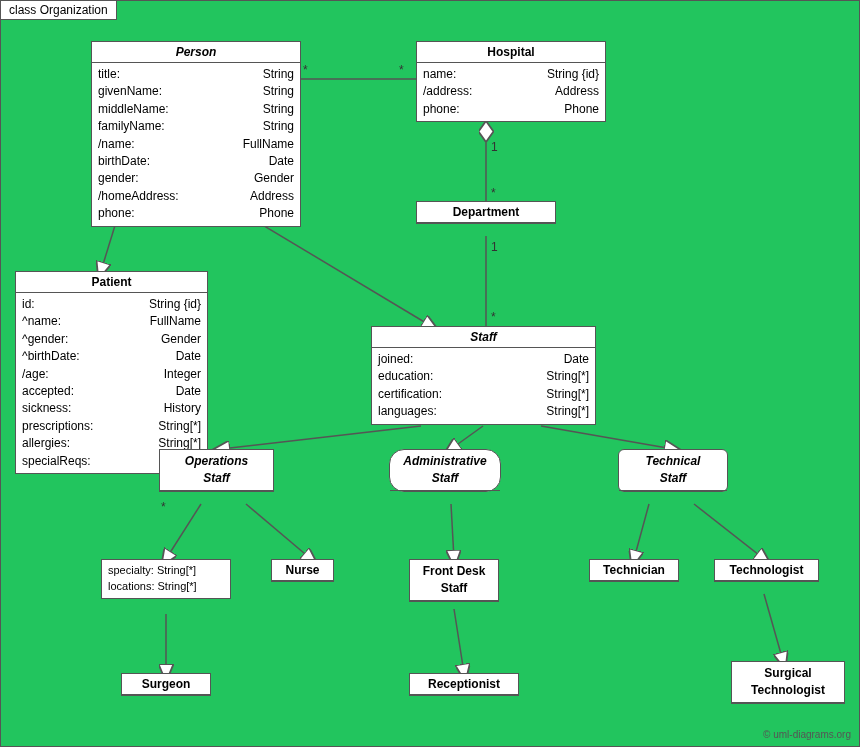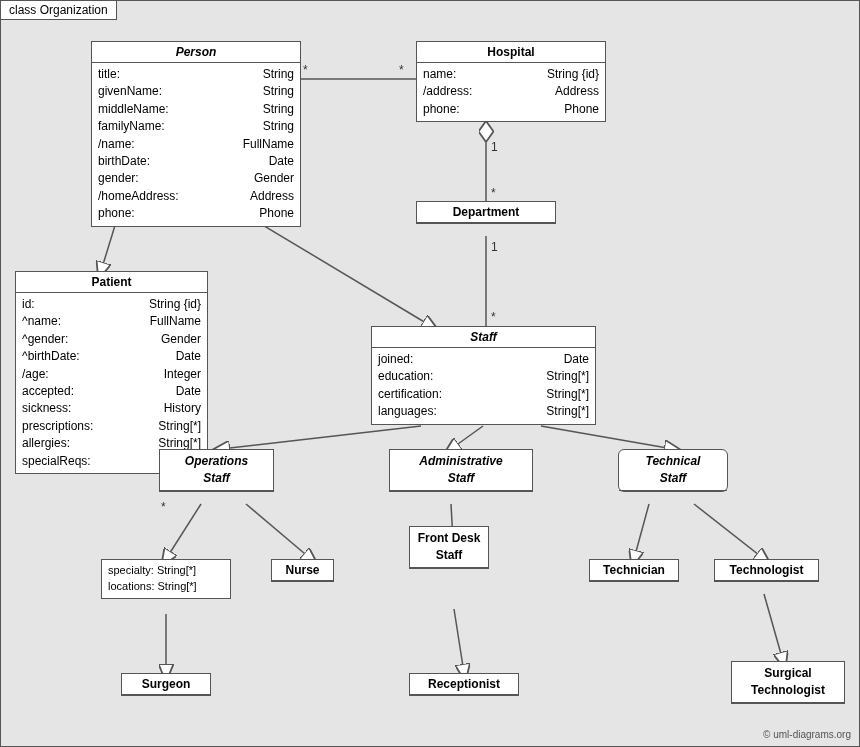--- a/index.html
+++ b/index.html
@@ -10,21 +10,21 @@
       width: 860px;
       height: 747px;
       overflow: hidden;
       position: relative;
     }
     .diagram-container {
       width: 860px;
       height: 747px;
       position: relative;
       border: 1.5px solid #555;
-      background: #e5e5e5;
+      background: #22c55e;
     }
     .diagram-label {
       position: absolute;
       top: 0; left: 0;
       background: #fff;
       border: 1.5px solid #555;
       border-top: none; border-left: none;
       padding: 2px 8px;
       font-size: 12px;
       font-weight: normal;
@@ -261,21 +261,21 @@
           <span class="attr-name">specialReqs:</span>
           <span class="attr-type">Sring[*]</span>
         </div>
     </div>
   </div>
 
   <div class="uml-box" style="left:158px; top:448px; width:115px; text-align:center;">
     <div class="box-title" style="line-height:1.4;">Operations<br>Staff</div>
   </div>
 
-  <div class="uml-box" style="left:388px; top:448px; width:144px; text-align:center;">
+  <div class="uml-box" style="left:388px; top:448px; width:112px; text-align:center;border-radius:15px;">
     <div class="box-title" style="line-height:1.4;">Administrative<br>Staff</div>
   </div>
 
   <div class="uml-box" style="left:617px; top:448px; width:110px; text-align:center;border-radius:6px;">
     <div class="box-title" style="line-height:1.4;">Technical<br>Staff</div>
   </div>
 
   <div class="uml-box" style="left:100px; top:558px; width:130px;">
     <div class="box-attrs">
       <div class="attr-row" style="font-size:11px;">
@@ -284,21 +284,21 @@
       <div class="attr-row" style="font-size:11px;">
           <span class="attr-name">locations: String[*]</span>
         </div>
     </div>
   </div>
 
   <div class="uml-box" style="left:270px; top:558px; width:63px;">
     <div class="box-title normal">Nurse</div>
   </div>
 
-  <div class="uml-box" style="left:408px; top:525px; width:80px; text-align:center;">
+  <div class="uml-box" style="left:408px; top:558px; width:90px; text-align:center;">
     <div class="box-title normal" style="line-height:1.4;">Front Desk<br>Staff</div>
   </div>
 
   <div class="uml-box" style="left:588px; top:558px; width:90px;">
     <div class="box-title normal">Technician</div>
   </div>
 
   <div class="uml-box" style="left:713px; top:558px; width:105px;">
     <div class="box-title normal">Technologist</div>
   </div>

